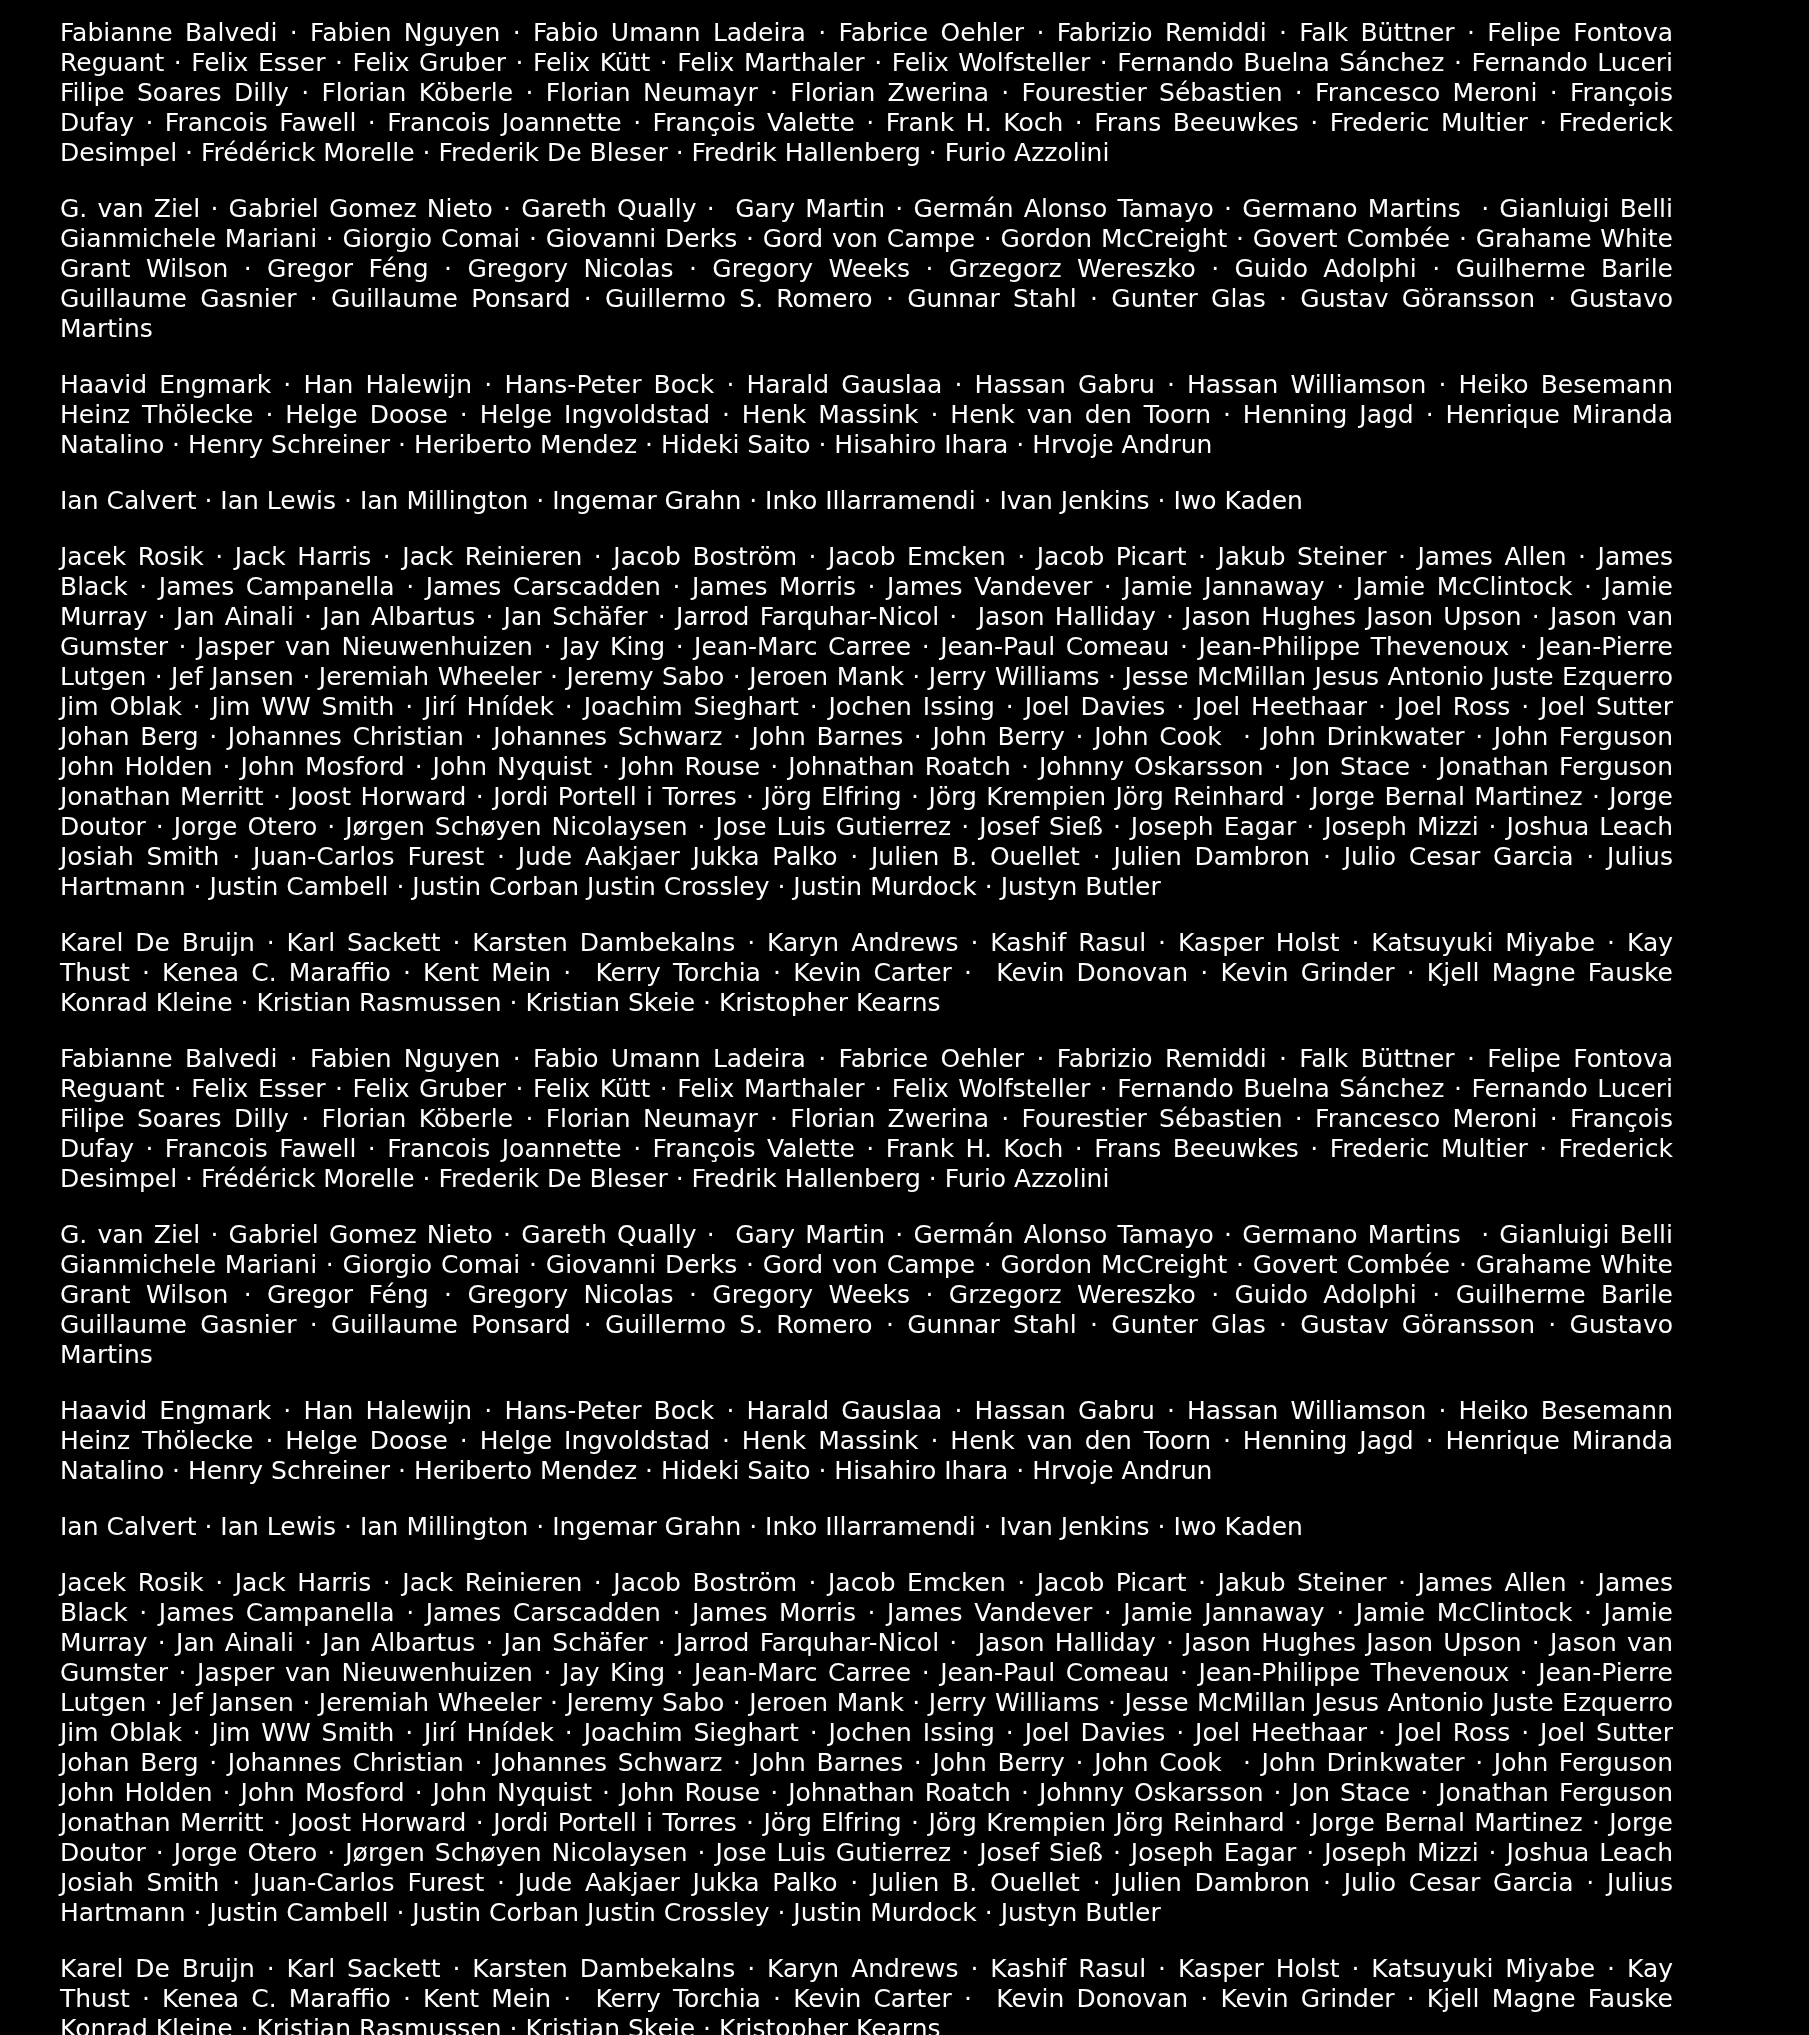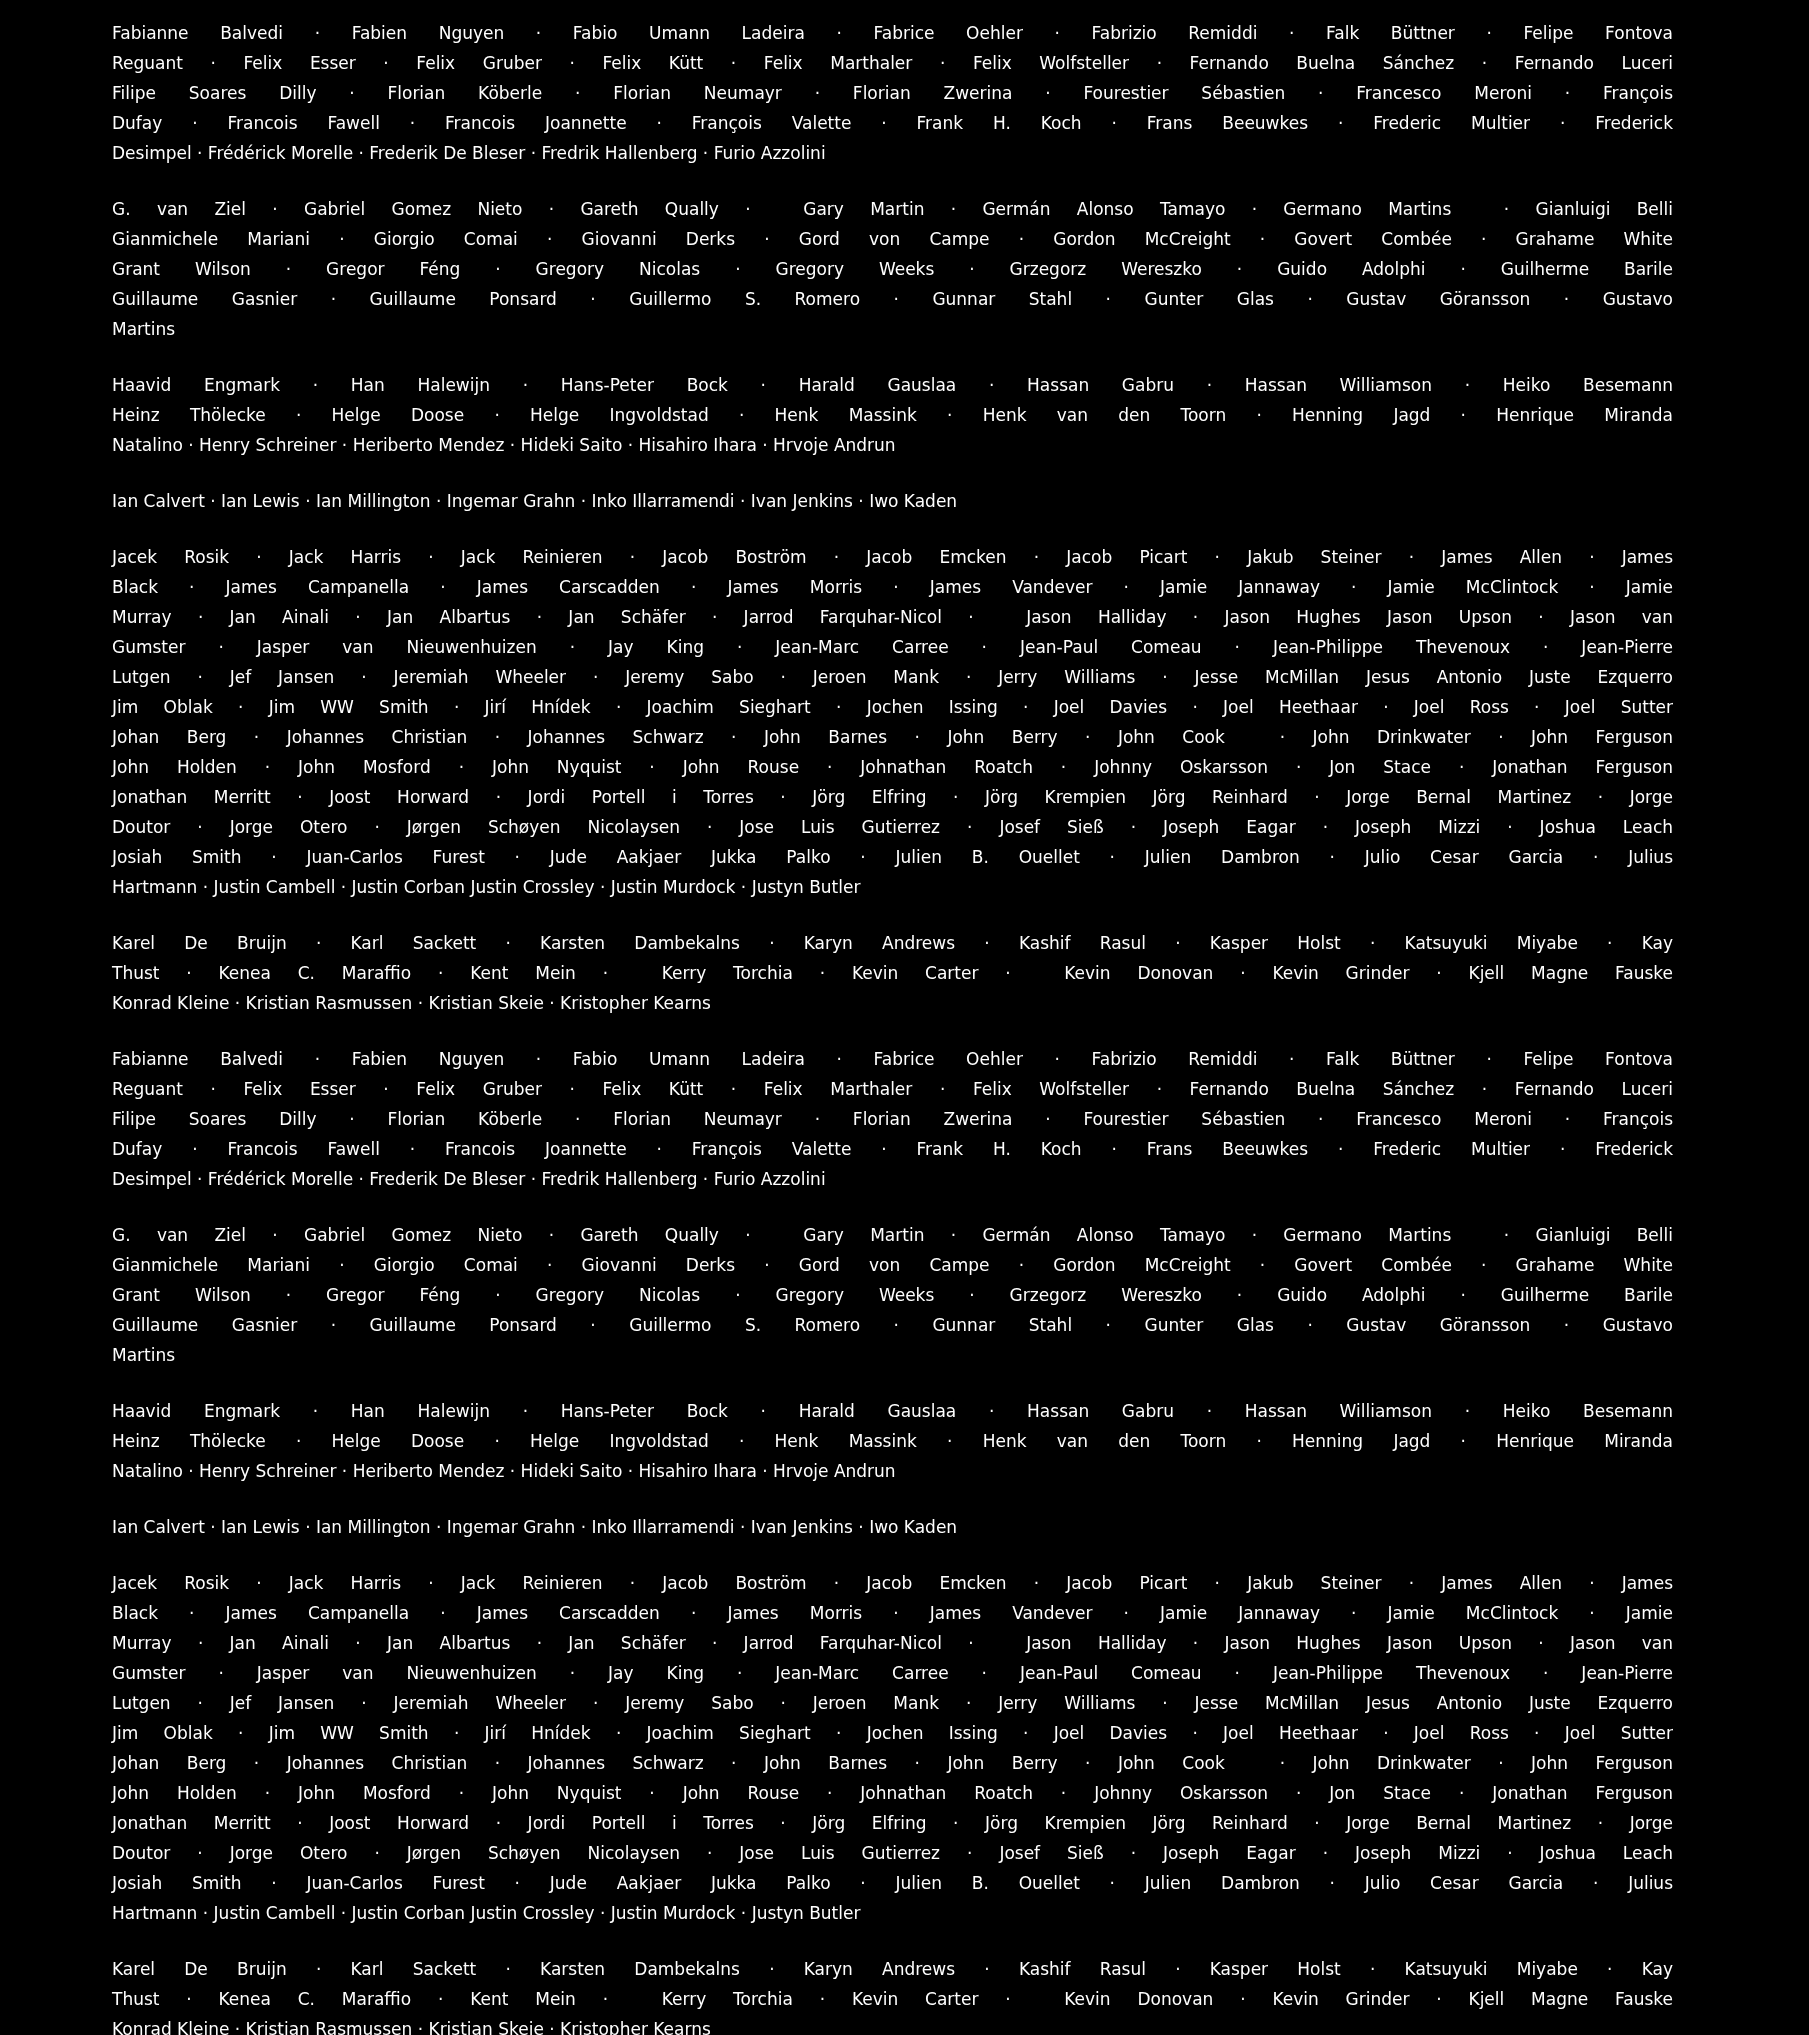--- a/index.html
+++ b/index.html
@@ -9,25 +9,25 @@
   }
   body {
     width: 1809px;
     height: 2035px;
     overflow: hidden;
   }
   .credits-page {
     box-sizing: border-box;
     width: 1809px;
     height: 1443px;
-    padding: 18px 136px 0 112px;
+    padding: 18px 136px 0 60px;
     background: #000000;
     color: #ffffff;
     font-family: "DejaVu Sans", "Liberation Sans", sans-serif;
-    font-size: 17px;
+    font-size: 25px;
     line-height: 30px;
   }
   .para {
     margin: 0 0 26px 0;
   }
   .ln {
     text-align: justify;
     text-align-last: justify;
     white-space: normal;
   }

